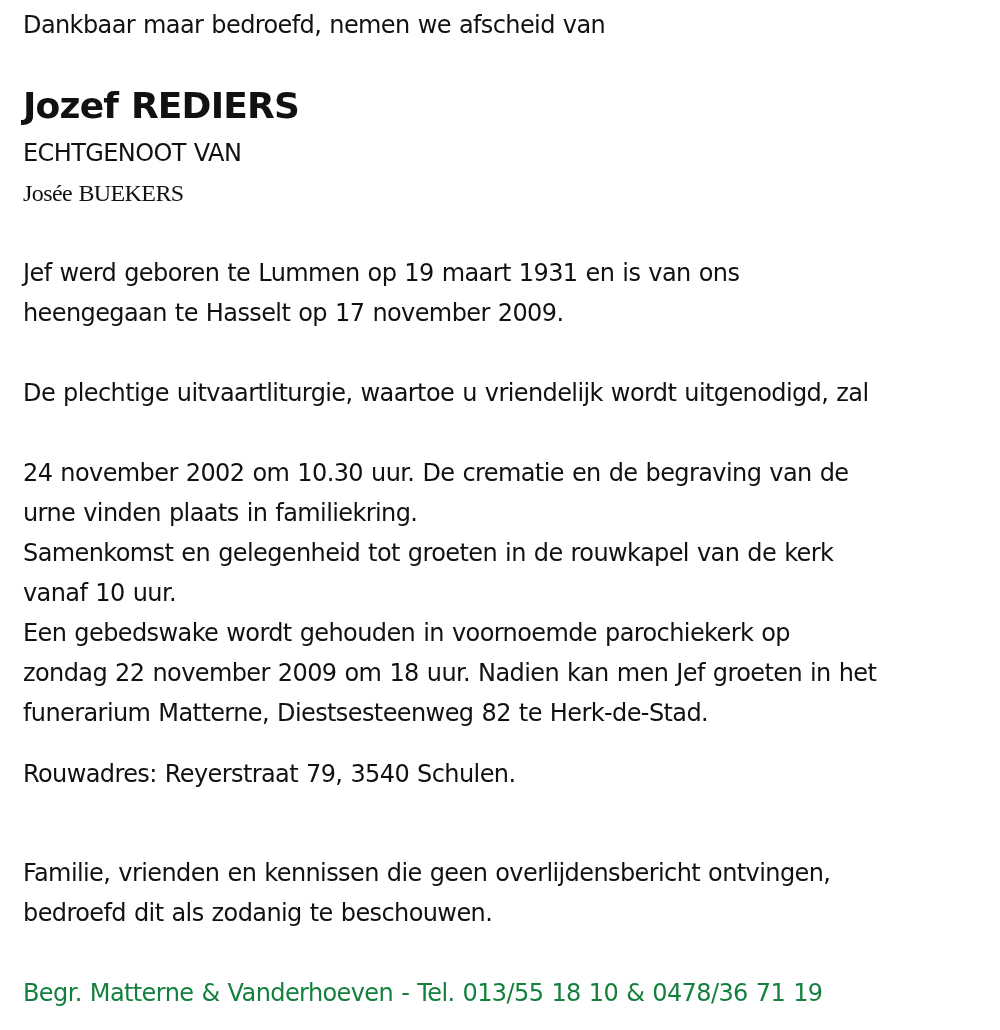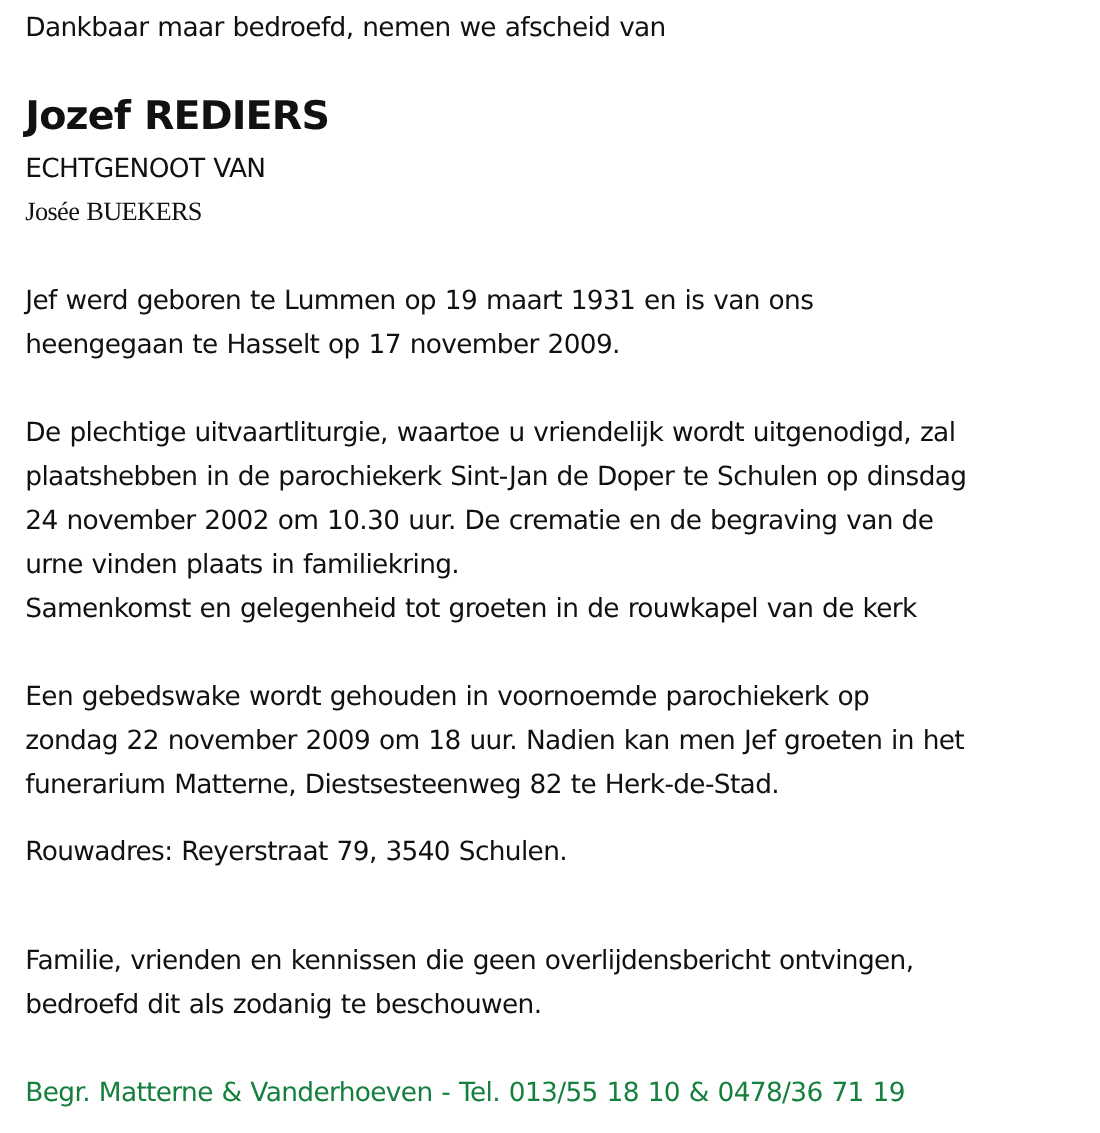--- a/index.html
+++ b/index.html
@@ -46,24 +46,24 @@
   <div class="line" style="top:5px;">Dankbaar maar bedroefd, nemen we afscheid van</div>
 
   <div class="line name" style="top:84px;">Jozef REDIERS</div>
   <div class="line" style="top:133px;">ECHTGENOOT VAN</div>
   <div class="line" style="top:173px;font-family:Liberation Serif, serif;">Josée BUEKERS</div>
 
   <div class="line" style="top:253px;">Jef werd geboren te Lummen op 19 maart 1931 en is van ons</div>
   <div class="line" style="top:293px;">heengegaan te Hasselt op 17 november 2009.</div>
 
   <div class="line" style="top:373px;">De plechtige uitvaartliturgie, waartoe u vriendelijk wordt uitgenodigd, zal</div>
-  <div class="line" style="top:413px;">plaatshebben in de parochiekerk Sint-Jan de Doper te Schulen op dinsdag</div>
   <div class="line" style="top:453px;">24 november 2002 om 10.30 uur. De crematie en de begraving van de</div>
   <div class="line" style="top:493px;">urne vinden plaats in familiekring.</div>
   <div class="line" style="top:533px;">Samenkomst en gelegenheid tot groeten in de rouwkapel van de kerk</div>
+  <div class="line" style="top:573px;">vanaf 10 uur.</div>
   <div class="line" style="top:613px;">Een gebedswake wordt gehouden in voornoemde parochiekerk op</div>
   <div class="line" style="top:653px;">zondag 22 november 2009 om 18 uur. Nadien kan men Jef groeten in het</div>
   <div class="line" style="top:693px;">funerarium Matterne, Diestsesteenweg 82 te Herk-de-Stad.</div>
 
   <div class="line" style="top:754px;">Rouwadres: Reyerstraat 79, 3540 Schulen.</div>
 
   <div class="line" style="top:853px;">Familie, vrienden en kennissen die geen overlijdensbericht ontvingen,</div>
   <div class="line" style="top:893px;">bedroefd dit als zodanig te beschouwen.</div>
 
   <div class="line footer" style="top:973px;">Begr. Matterne &amp; Vanderhoeven - Tel. 013/55 18 10 &amp; 0478/36 71 19</div>

